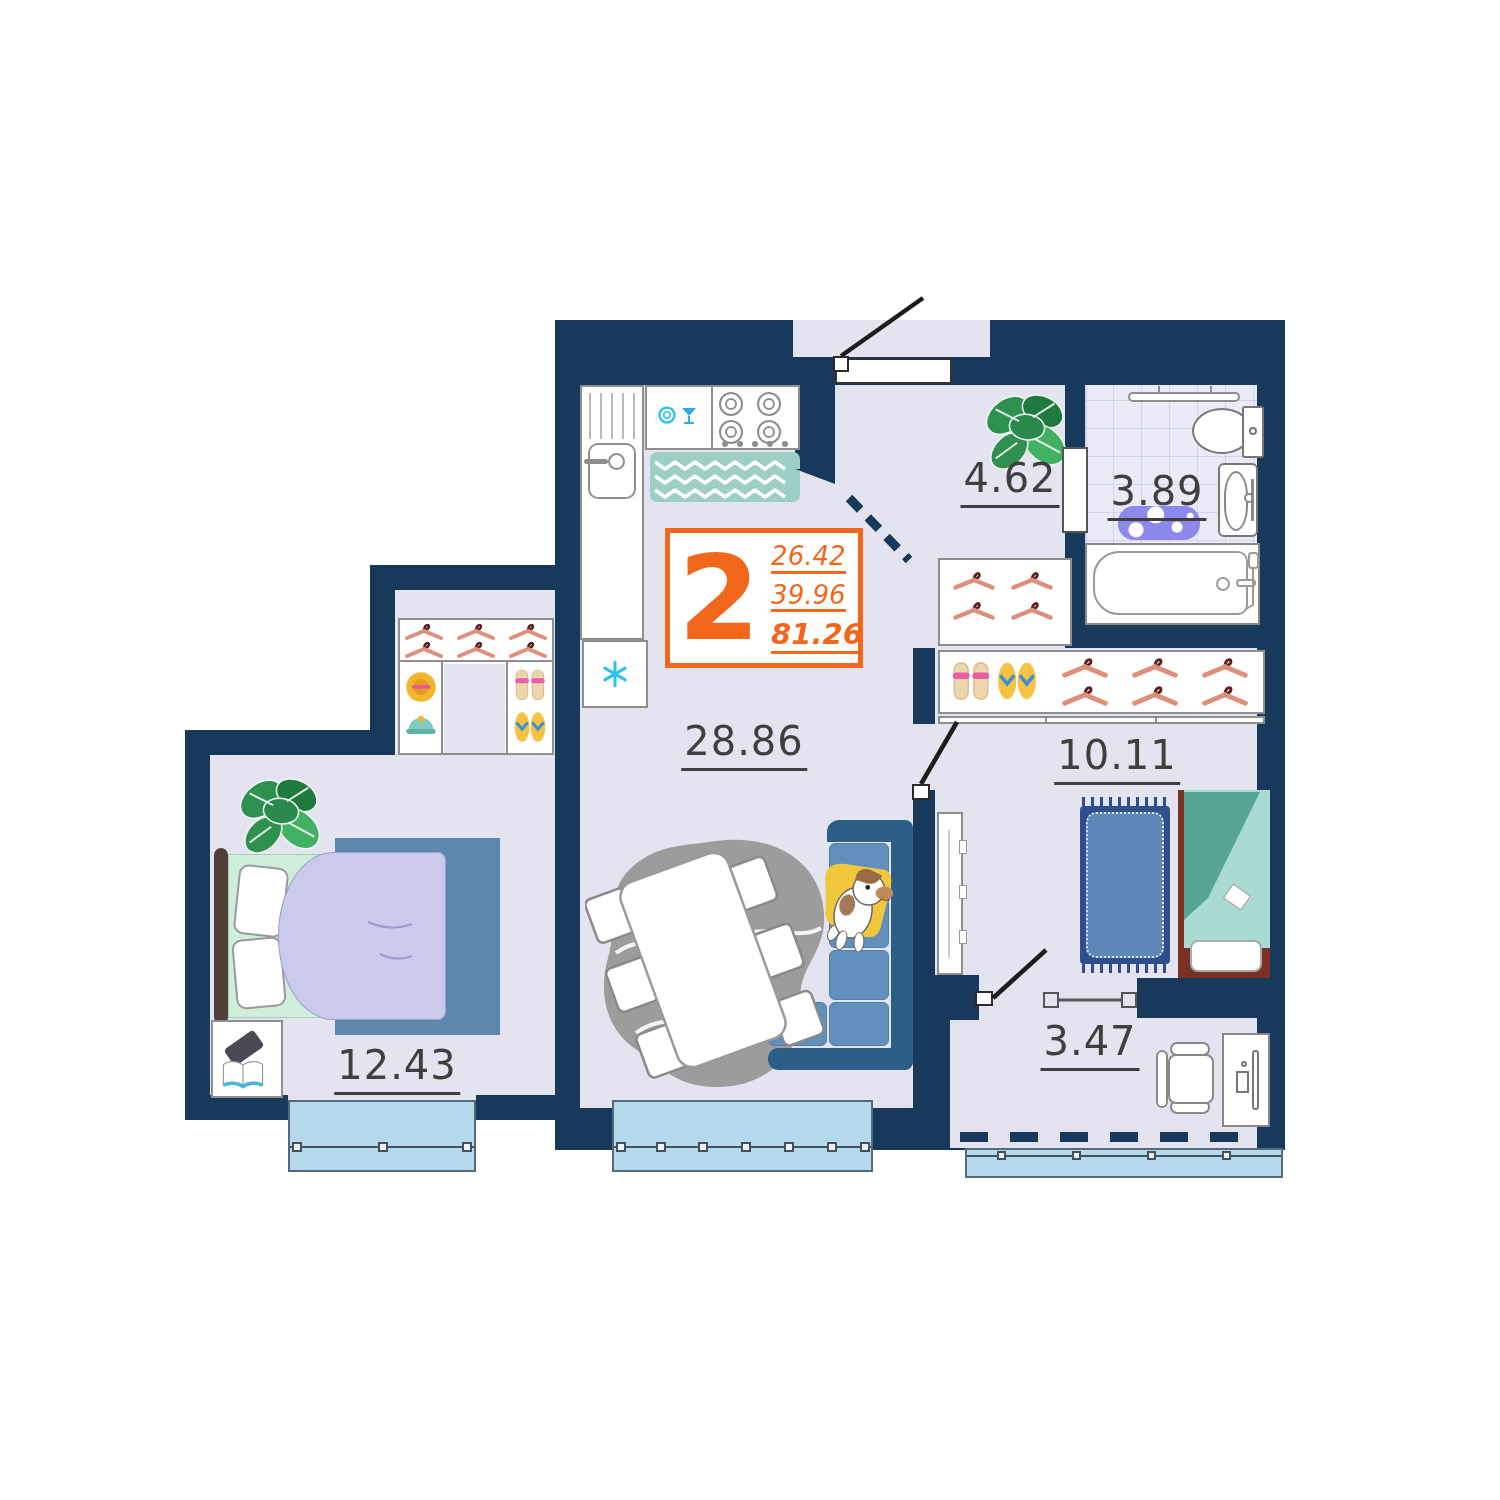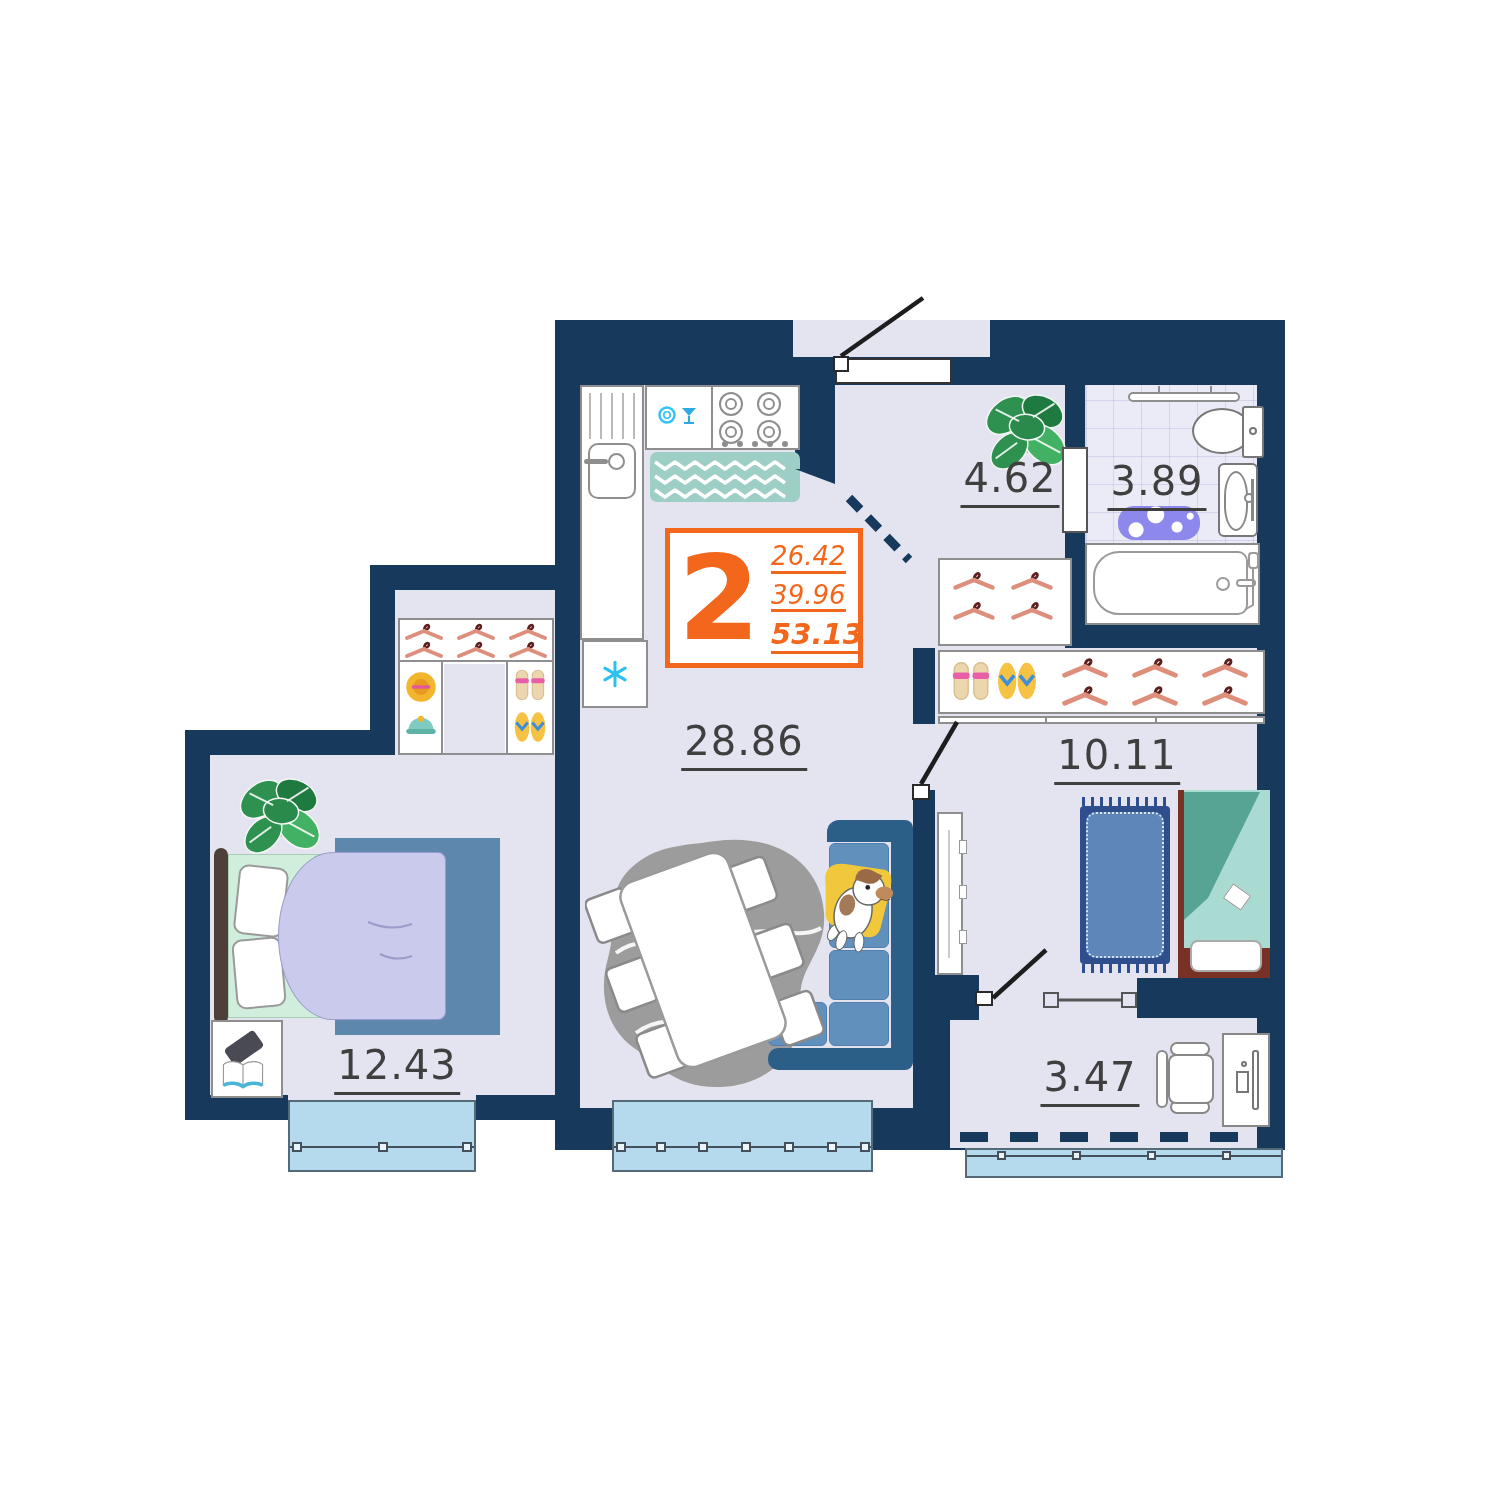--- a/index.html
+++ b/index.html
@@ -375,29 +375,29 @@
   <div class="msq" style="left:105px;top:1px;width:9px;height:9px;"></div>
   <div class="msq" style="left:180px;top:1px;width:9px;height:9px;"></div>
   <div class="msq" style="left:255px;top:1px;width:9px;height:9px;"></div>
 </div>
 
 <div class="badge">
   <span class="num">2</span>
   <span class="vals">
     <span>26.42</span>
     <span>39.96</span>
-    <span class="total">53.13</span>
+    <span class="total">81.26</span>
   </span>
 </div>
 <span class="arealabel" style="left:988px;top:455px;margin-left:22px;">4.62</span>
-<span class="arealabel" style="left:1157px;top:458px;">3.89</span>
+<span class="arealabel" style="left:1157px;top:468px;">3.89</span>
 <span class="arealabel" style="left:744px;top:718px;">28.86</span>
 <span class="arealabel" style="left:1117px;top:732px;">10.11</span>
 <span class="arealabel" style="left:397px;top:1042px;">12.43</span>
-<span class="arealabel" style="left:1090px;top:1054px;">3.47</span>
+<span class="arealabel" style="left:1090px;top:1018px;">3.47</span>
 
 <svg style="position:absolute;left:0;top:0;pointer-events:none;" width="1500" height="1500">
   <polygon points="795,469 835,469 835,484" fill="#17395C"></polygon>
   <path d="M849 498 L909 560" stroke="#17395C" stroke-width="9" stroke-dasharray="16 11"></path>
   <path d="M960 1137 H1281" stroke="#17395C" stroke-width="10" stroke-dasharray="28 22"></path>
   <path d="M841 356 L923 298" stroke="#1d1d1d" stroke-width="4.5"></path>
   <path d="M921 784 L957 722" stroke="#1d1d1d" stroke-width="4.5"></path>
   <path d="M993 998 L1046 950" stroke="#1d1d1d" stroke-width="4.5"></path>
   <path d="M1052 1000 H1128" stroke="#555" stroke-width="3"></path>
   <rect x="1044" y="993" width="14" height="14" fill="#E4E4F1" stroke="#555" stroke-width="2"></rect>

